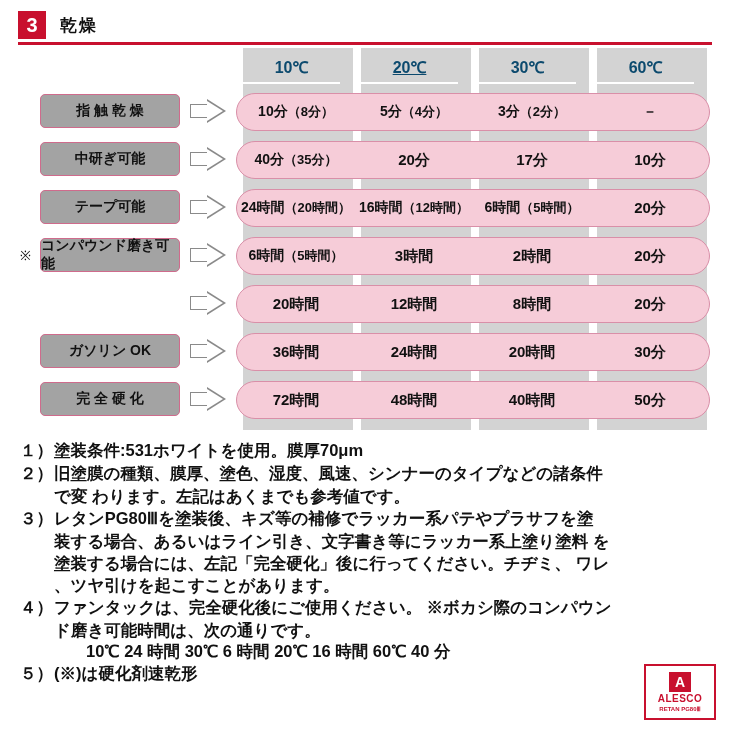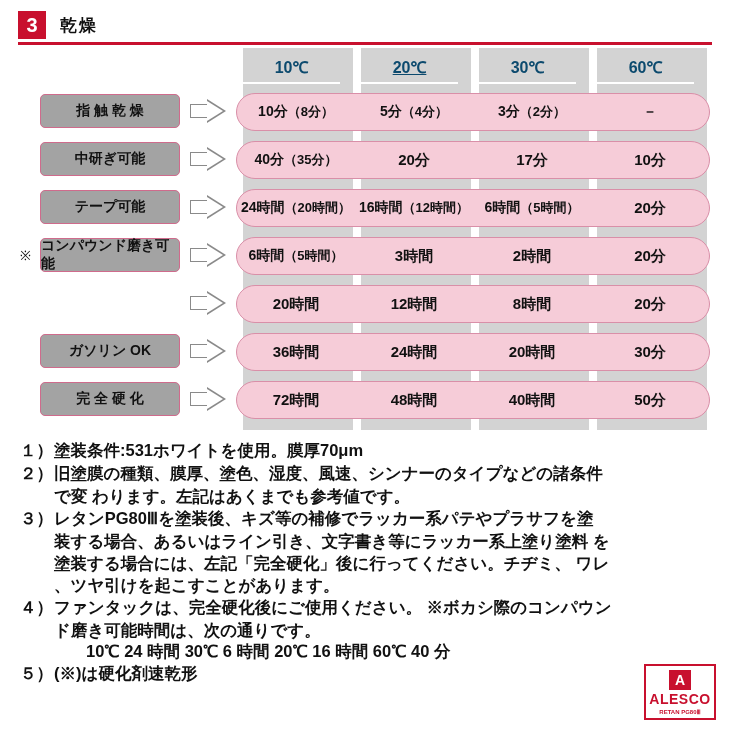--- a/index.html
+++ b/index.html
@@ -259,21 +259,21 @@
     background: #c8102e;
     color: #ffffff;
     font-size: 14px;
     font-weight: bold;
     display: flex;
     align-items: center;
     justify-content: center;
     margin-bottom: 1px;
   }
   .logo-name {
-    font-size: 14px;
+    font-size: 10px;
     font-weight: bold;
     color: #c8102e;
     letter-spacing: 0.5px;
   }
   .logo-sub {
     font-size: 6px;
     font-weight: bold;
     color: #c8102e;
     margin-top: 1px;
   }

